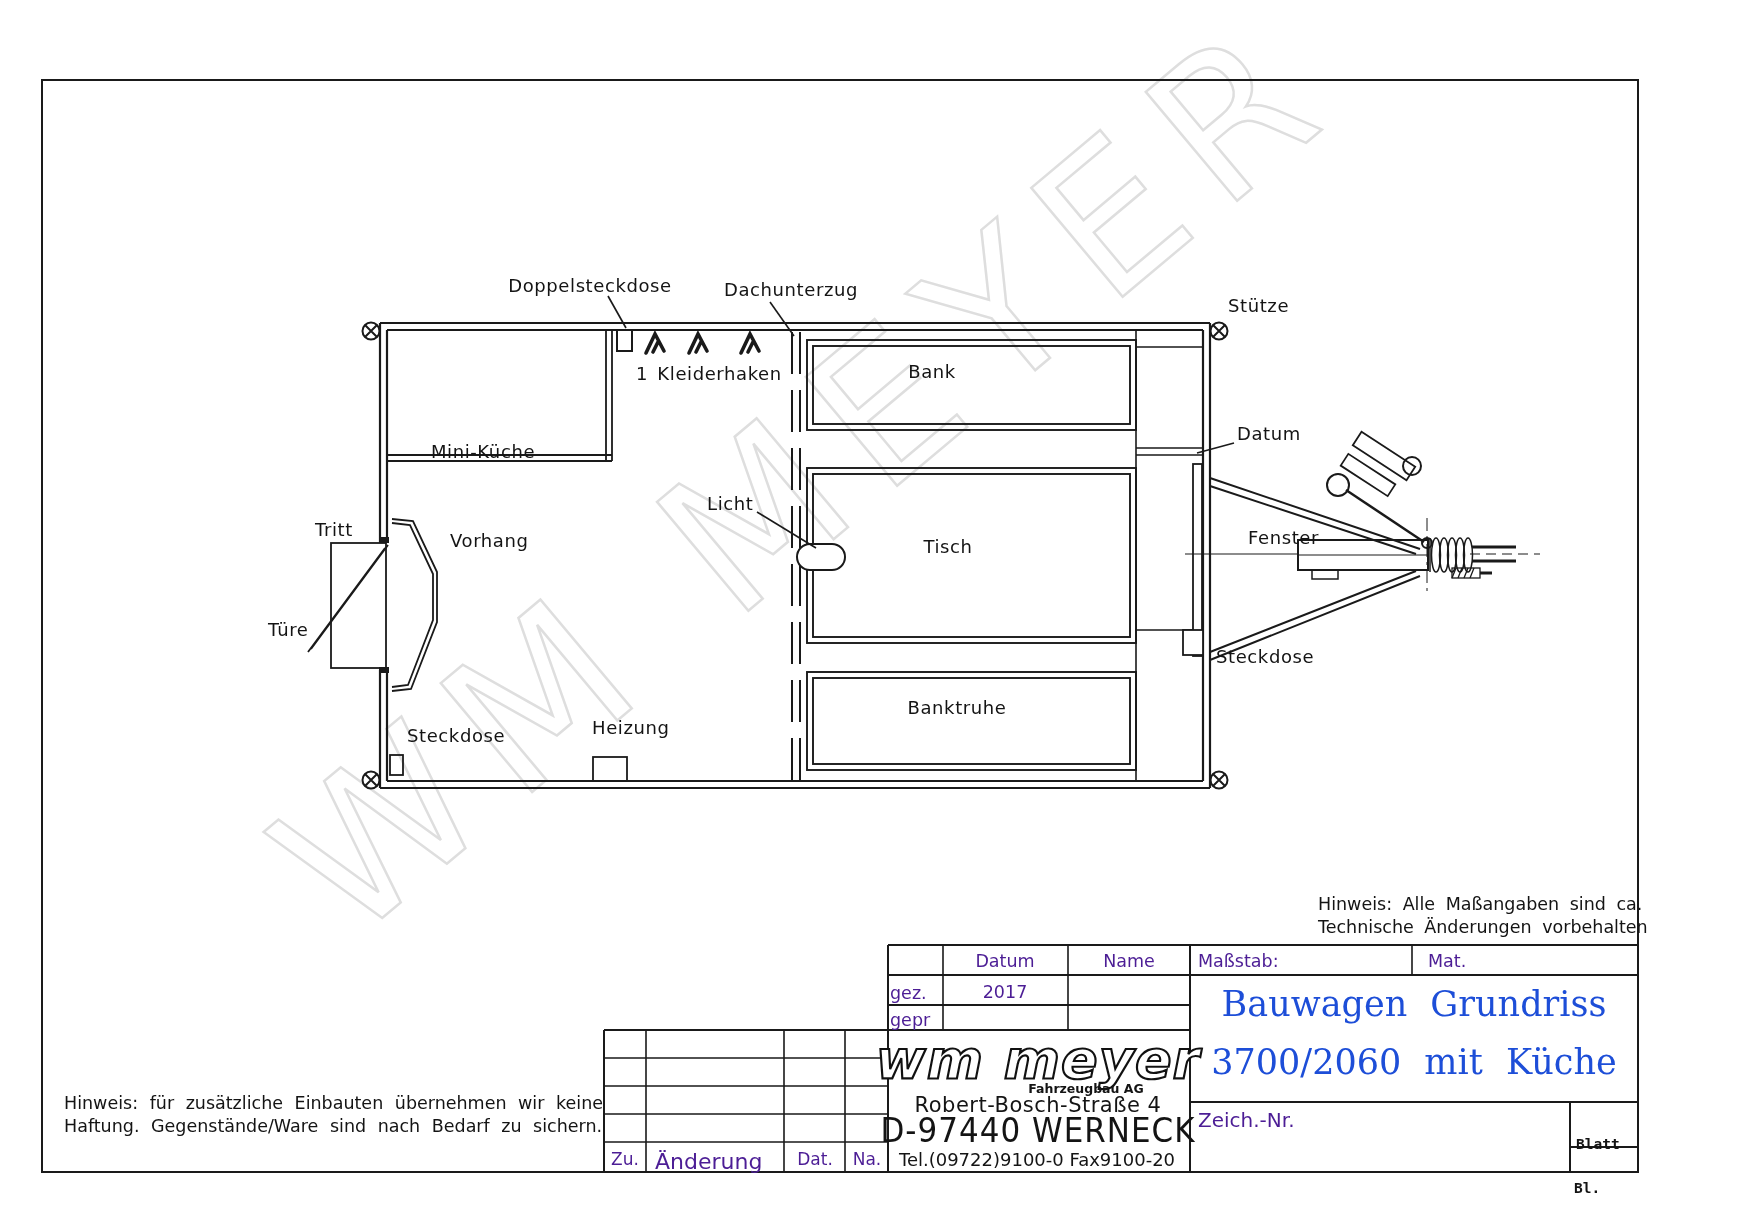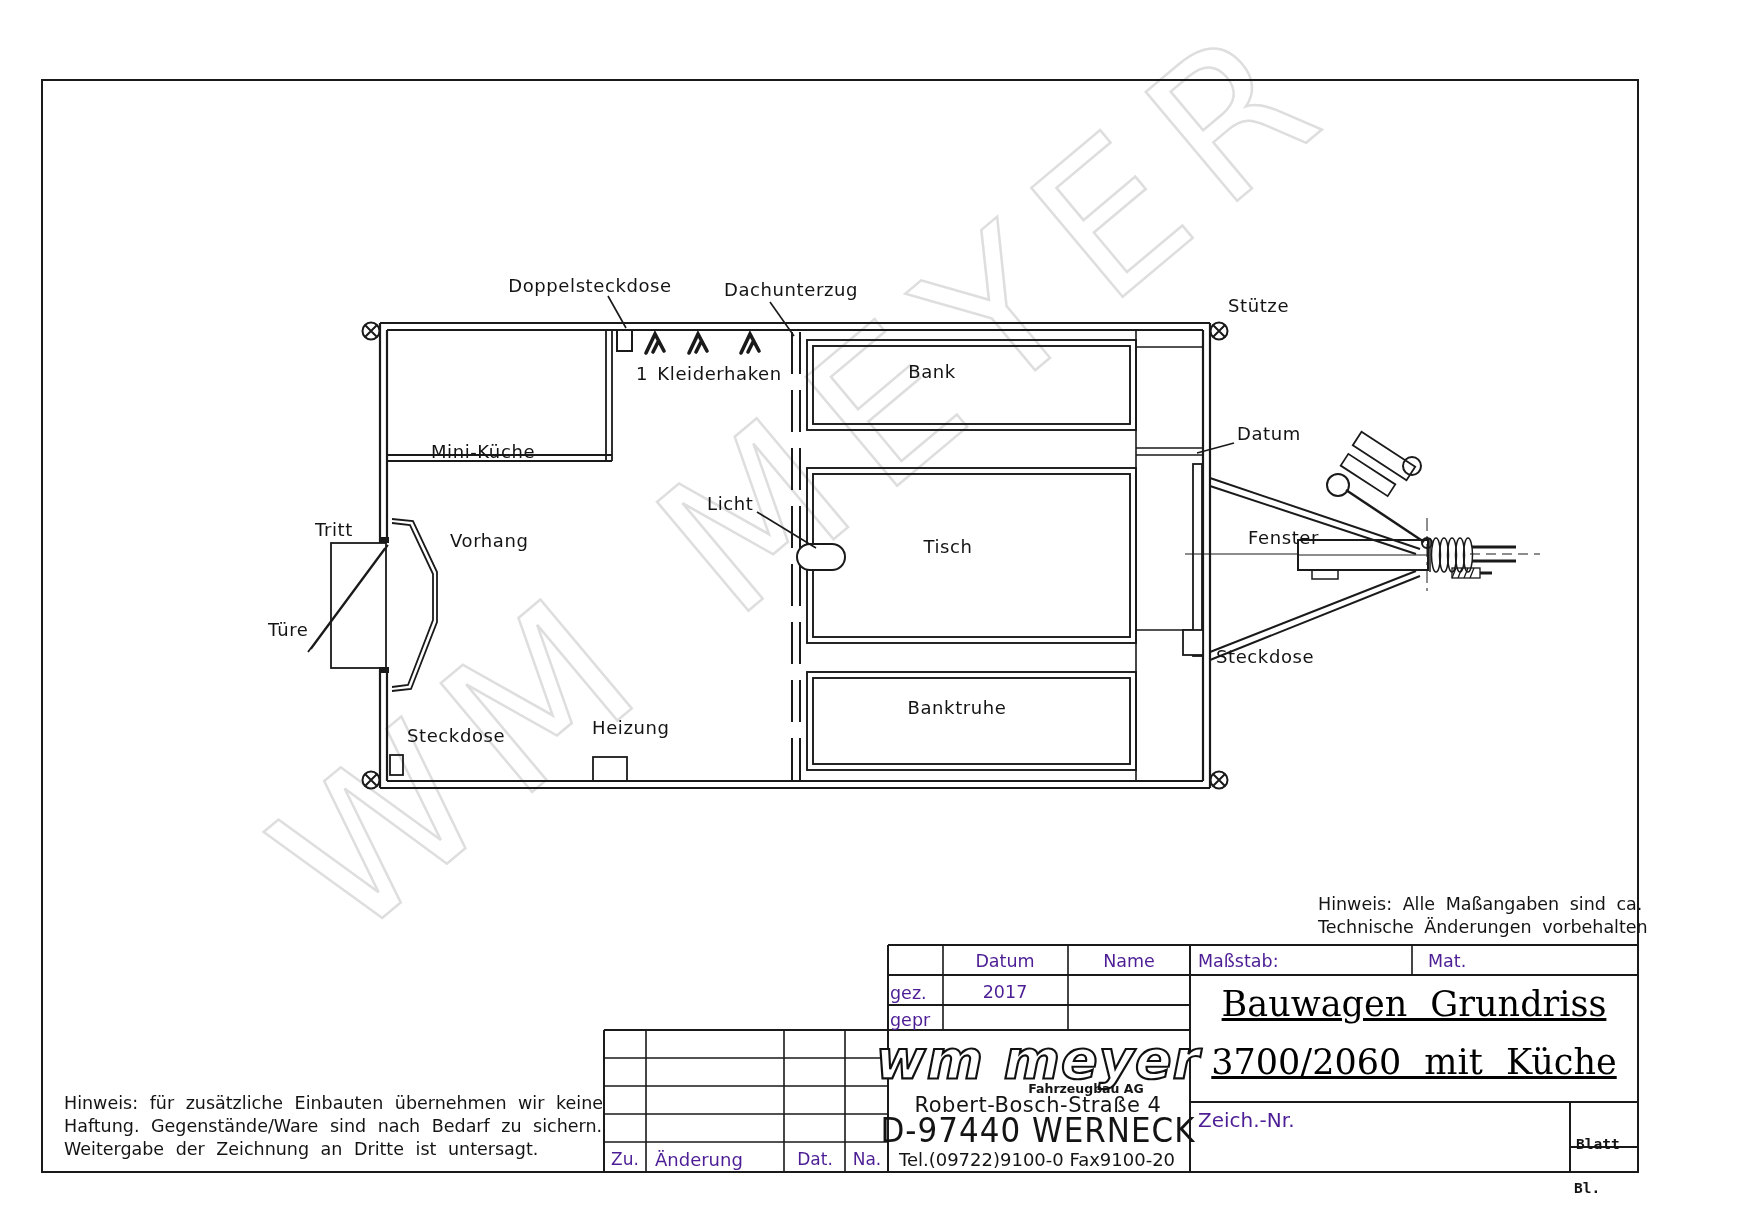--- a/index.html
+++ b/index.html
@@ -5,21 +5,21 @@
   html,body{margin:0;padding:0;background:#ffffff;}
   #app{position:relative;width:1755px;height:1232px;background:#ffffff;overflow:hidden;
        font-family:"DejaVu Sans",sans-serif;color:#141414;}
   svg{position:absolute;left:0;top:0;}
   .lbl{position:absolute;font-size:18px;letter-spacing:.6px;word-spacing:3px;white-space:nowrap;
        color:#141414;line-height:1;}
   .ctr{transform:translateX(-50%);}
   .note{position:absolute;font-size:17.5px;line-height:23px;word-spacing:5px;white-space:nowrap;color:#141414;}
   .tb-h{position:absolute;font-size:17.5px;white-space:nowrap;color:#4c1d95;}
   .title-big{position:absolute;font-family:"DejaVu Serif",serif;font-size:35px;white-space:nowrap;
-             word-spacing:12px;color:#000000;transform:translateX(-50%);text-decoration:underline;}
+             word-spacing:12px;color:#1d4ed8;transform:translateX(-50%);}
   .logo-name{position:absolute;font-size:54px;font-style:italic;font-weight:bold;white-space:nowrap;
              color:#fff;-webkit-text-stroke:2.2px #111;transform:translateX(-50%);letter-spacing:1px;}
   .logo-sub{position:absolute;font-size:12.5px;font-weight:bold;white-space:nowrap;transform:translateX(-50%);}
   .logo-addr{position:absolute;font-size:21px;white-space:nowrap;transform:translateX(-50%);letter-spacing:.5px;}
   .logo-city{position:absolute;font-size:31px;white-space:nowrap;transform:translateX(-50%) scaleY(1.08);letter-spacing:1px;}
   .logo-phone{position:absolute;font-size:18px;white-space:nowrap;transform:translateX(-50%);}
   .small-cell{position:absolute;font-family:"DejaVu Sans Mono",monospace;font-size:14.5px;font-weight:bold;white-space:nowrap;margin-top:28px;}
 </style>
 </head>
 <body>
@@ -190,21 +190,20 @@
   <div class="lbl" style="left:592px;top:719px">Heizung</div>
   <div class="lbl ctr" style="left:957px;top:699px">Banktruhe</div>
 
   <div class="note" style="left:1318px;top:893px">
     <div>Hinweis: Alle Maßangaben sind ca.</div>
     <div>Technische Änderungen vorbehalten</div>
   </div>
   <div class="note" style="left:64px;top:1092px;word-spacing:6px">
     <div>Hinweis: für zusätzliche Einbauten übernehmen wir keine</div>
     <div>Haftung. Gegenstände/Ware sind nach Bedarf zu sichern.</div>
-    <div>Weitergabe der Zeichnung an Dritte ist untersagt.</div>
   </div>
 
   <div class="tb-h ctr" style="left:1005px;top:951px">Datum</div>
   <div class="tb-h ctr" style="left:1129px;top:951px">Name</div>
   <div class="tb-h" style="left:1198px;top:951px">Maßstab:</div>
   <div class="tb-h" style="left:1428px;top:951px">Mat.</div>
 
   <div class="tb-h" style="left:890px;top:983px">gez.</div>
   <div class="tb-h ctr" style="left:1005px;top:982px">2017</div>
   <div class="tb-h" style="left:890px;top:1010px">gepr</div>
@@ -212,21 +211,21 @@
   <div class="title-big" style="left:1414px;top:984px">Bauwagen Grundriss</div>
   <div class="title-big" style="left:1414px;top:1042px">3700/2060 mit Küche</div>
 
   <div class="logo-name" style="left:1038px;top:1028px">wm meyer</div>
   <div class="logo-sub" style="left:1086px;top:1081px">Fahrzeugbau AG</div>
   <div class="logo-addr" style="left:1038px;top:1093px">Robert-Bosch-Straße 4</div>
   <div class="logo-city" style="left:1038px;top:1112px">D-97440 WERNECK</div>
   <div class="logo-phone" style="left:1037px;top:1149px">Tel.(09722)9100-0   Fax9100-20</div>
 
   <div class="tb-h ctr" style="left:625px;top:1149px;font-size:17px">Zu.</div>
-  <div class="tb-h" style="left:655px;top:1149px;font-size:18px">Änderung</div>
+  <div class="tb-h" style="left:655px;top:1149px;font-size:22px">Änderung</div>
   <div class="tb-h ctr" style="left:815px;top:1149px;font-size:17px">Dat.</div>
   <div class="tb-h ctr" style="left:867px;top:1149px;font-size:17px">Na.</div>
 
   <div class="tb-h" style="left:1198px;top:1108px;font-size:20px">Zeich.-Nr.</div>
   <div class="small-cell" style="left:1576px;top:1108px">Blatt</div>
   <div class="small-cell" style="left:1574px;top:1152px">Bl.</div>
 
 </div>
 
 </body></html>

